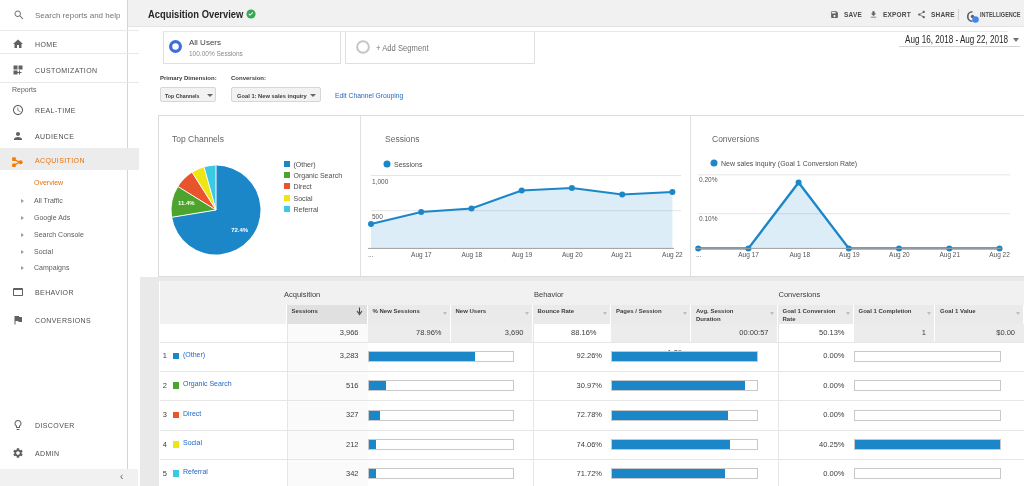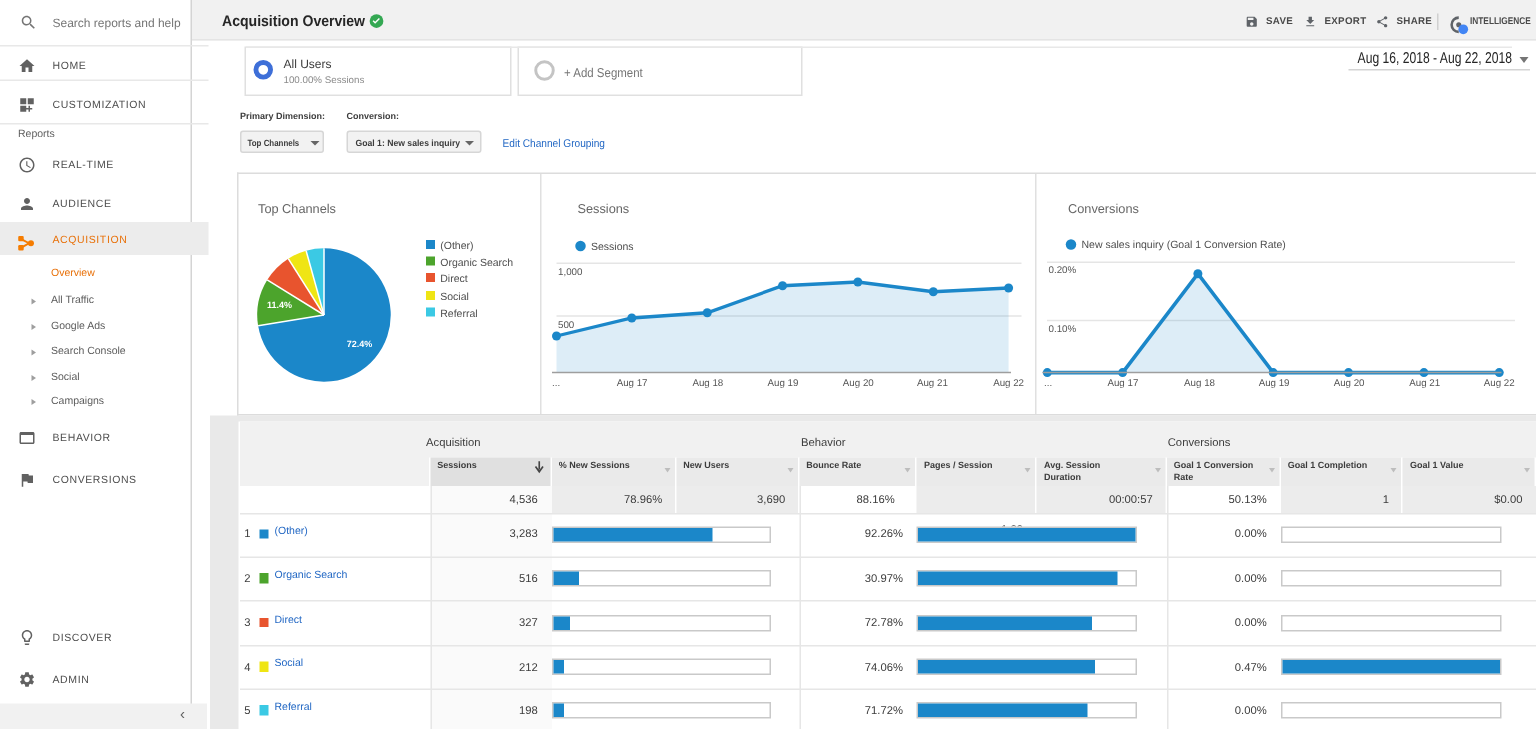--- a/index.html
+++ b/index.html
@@ -312,21 +312,21 @@
 <div class="abs" style="left:927px;top:312px;width:0;height:0;border-top:3px solid #bdbdbd;border-left:2.5px solid transparent;border-right:2.5px solid transparent;z-index:4"></div>
 <div class="hdr" style="left:935px;top:305px;width:88px;height:19px;background:#eaeaea"><span style="display:inline-block;">Goal 1 Value</span></div>
 <div class="abs" style="left:1016px;top:312px;width:0;height:0;border-top:3px solid #bdbdbd;border-left:2.5px solid transparent;border-right:2.5px solid transparent;z-index:4"></div>
 <div class="cell" style="left:286.5px;top:324px;width:81px;height:162px;background:#fafafa"></div>
 <div class="cell" style="left:367.5px;top:324px;width:82px;height:17.6px;background:#ececec"></div>
 <div class="cell" style="left:450.5px;top:324px;width:81px;height:17.6px;background:#ececec"></div>
 <div class="cell" style="left:611px;top:324px;width:79px;height:17.6px;background:#ececec"></div>
 <div class="cell" style="left:691px;top:324px;width:85.5px;height:17.6px;background:#ececec"></div>
 <div class="cell" style="left:853.5px;top:324px;width:80.5px;height:17.6px;background:#ececec"></div>
 <div class="cell" style="left:935px;top:324px;width:89px;height:17.6px;background:#ececec"></div>
-<div class="num" style="left:286.5px;top:328px;width:72.0px">4,536</div>
+<div class="num" style="left:286.5px;top:328px;width:72.0px">3,966</div>
 <div class="num" style="left:367.5px;top:328px;width:74.0px">78.96%</div>
 <div class="num" style="left:450.5px;top:328px;width:73.0px">3,690</div>
 <div class="num" style="left:532.5px;top:328px;width:64px">88.16%</div>
 <div class="num" style="left:611px;top:348px;width:71px">1.29</div>
 <div class="num" style="left:691px;top:328px;width:77.5px">00:00:57</div>
 <div class="num" style="left:777.5px;top:328px;width:67.0px">50.13%</div>
 <div class="num" style="left:853.5px;top:328px;width:72.5px">1</div>
 <div class="num" style="left:935px;top:328px;width:80px">$0.00</div>
 <div class="cell" style="left:286.5px;top:324px;width:1px;height:162px;background:#e6e6e6"></div>
 <div class="cell" style="left:532.5px;top:324px;width:1px;height:162px;background:#e6e6e6"></div>
@@ -384,29 +384,29 @@
 <div class="sq" style="left:172.8px;top:441.0px;background:#efe514"></div>
 <div class="abs link" style="left:183px;top:439.0px">Social</div>
 <div class="num" style="left:286.5px;top:439.5px;width:72px">212</div>
 <div class="barbox" style="left:368.4px;top:439.0px;width:146px">
     <div class="barfill" style="width:6.9px"></div>
   </div>
 <div class="num" style="left:532.5px;top:439.5px;width:69.5px">74.06%</div>
 <div class="barbox" style="left:610.7px;top:439.0px;width:147.5px">
     <div class="barfill" style="width:118.4px"></div>
   </div>
-<div class="num" style="left:777.5px;top:439.5px;width:67px">0.47%</div>
+<div class="num" style="left:777.5px;top:439.5px;width:67px">40.25%</div>
 <div class="barbox" style="left:853.6px;top:439.0px;width:147px">
     <div class="barfill" style="width:145px"></div>
   </div>
 <div class="rowsep" style="left:159.5px;top:459.2px"></div>
 <div class="num" style="left:155px;top:468.9px;width:12px;color:#3c3c3c">5</div>
 <div class="sq" style="left:172.8px;top:470.4px;background:#3bc9e4"></div>
 <div class="abs link" style="left:183px;top:468.4px">Referral</div>
-<div class="num" style="left:286.5px;top:468.9px;width:72px">198</div>
+<div class="num" style="left:286.5px;top:468.9px;width:72px">342</div>
 <div class="barbox" style="left:368.4px;top:468.4px;width:146px">
     <div class="barfill" style="width:6.4px"></div>
   </div>
 <div class="num" style="left:532.5px;top:468.9px;width:69.5px">71.72%</div>
 <div class="barbox" style="left:610.7px;top:468.4px;width:147.5px">
     <div class="barfill" style="width:113.5px"></div>
   </div>
 <div class="num" style="left:777.5px;top:468.9px;width:67px">0.00%</div>
 <div class="barbox" style="left:853.6px;top:468.4px;width:147px">
     <div class="barfill" style="width:0px"></div>

